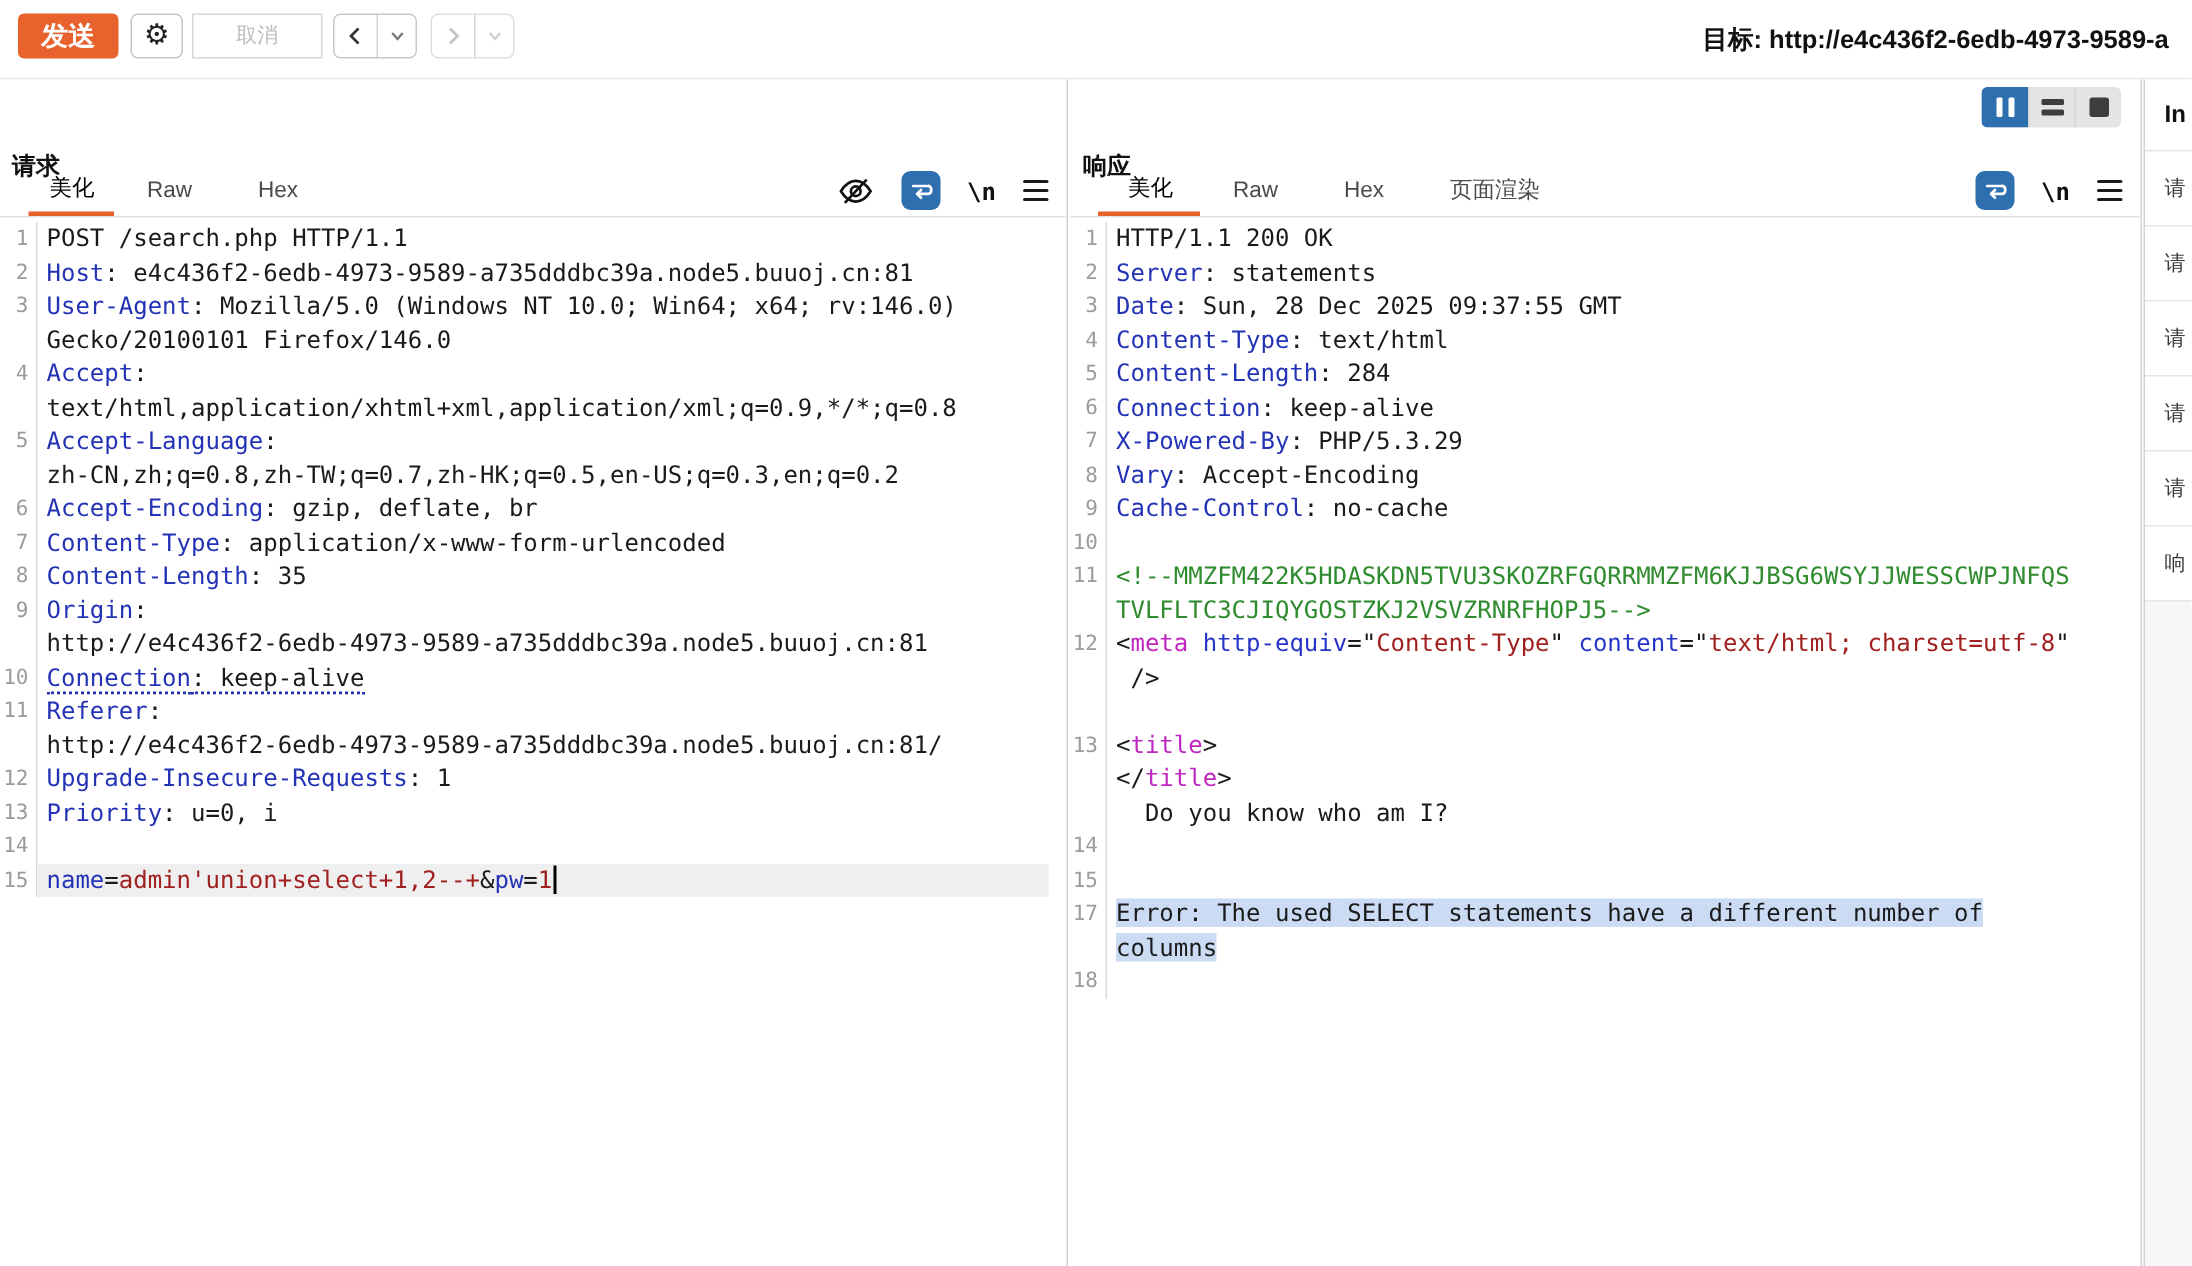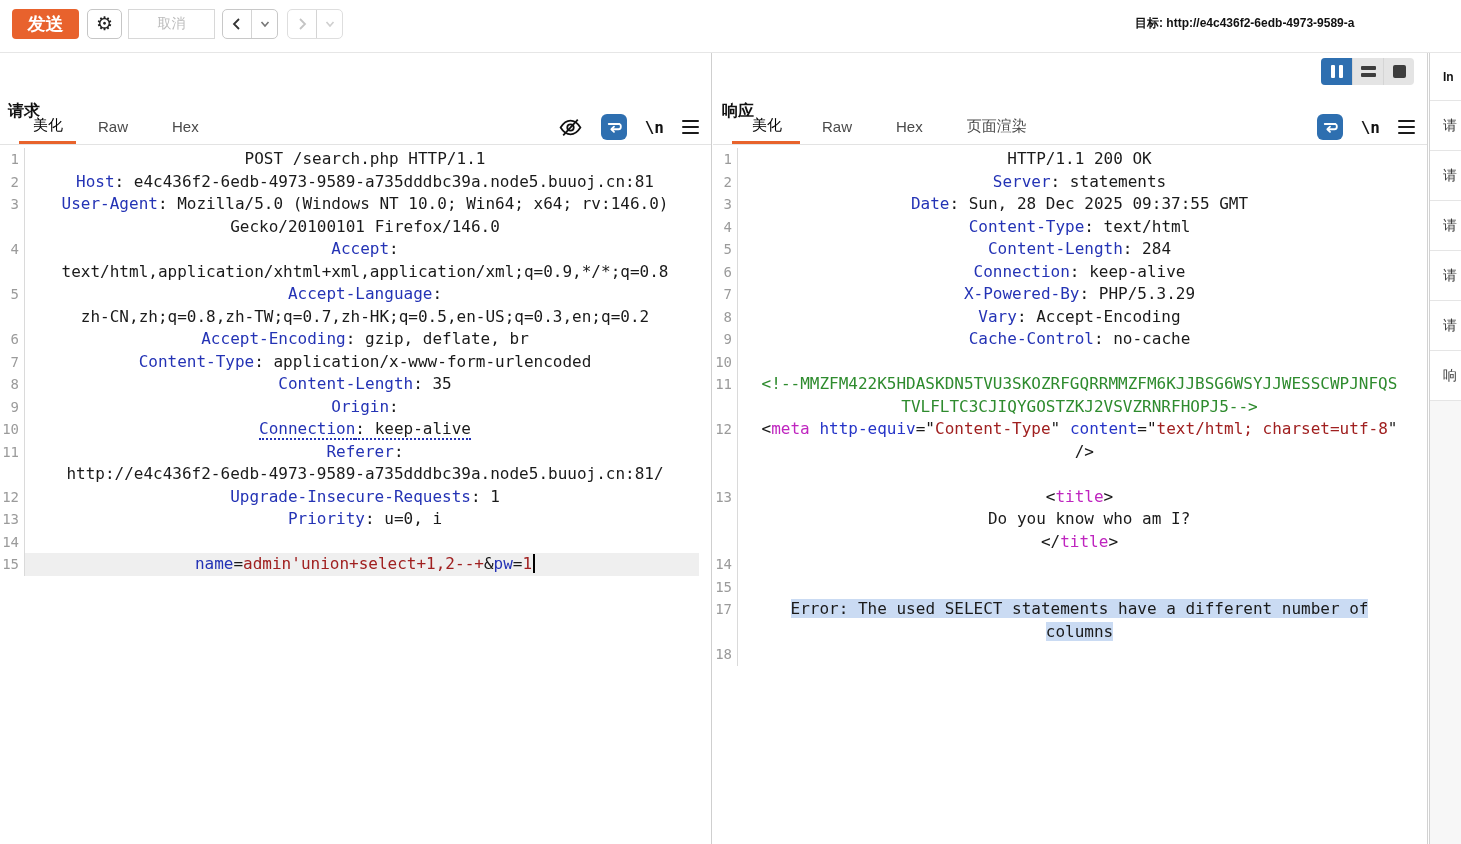--- a/index.html
+++ b/index.html
@@ -18,21 +18,21 @@
               background:#fff; border:1px solid #d8d8d8; border-radius:0;
               color:#bcbcbc; font-size:14px; cursor:default; }
   .navgrp { position:absolute; top:9px; height:30px; display:flex;
             border:1px solid #c8c8c8; border-radius:5px; overflow:hidden; background:#fff; }
   .navgrp.disabled { border-color:#dedede; }
   .navgrp .seg { width:28px; height:100%; display:flex; align-items:center; justify-content:center; cursor:pointer; }
   .navgrp .seg + .seg { border-left:1px solid #d4d4d4; width:26px; }
   .navgrp.disabled .seg { cursor:default; }
   .grp-back { left:222px; }
   .grp-fwd  { left:287px; }
-  .target { position:absolute; left:1135px; top:15px; font-size:12px; font-weight:bold;
+  .target { position:absolute; left:1135px; top:15px; font-size:17px; font-weight:bold;
             white-space:nowrap; color:#111; }
 
   
   .panes { position:absolute; left:0; top:52px; width:1461px; bottom:0; border-top:1px solid #e6e6e6; }
   .pane { position:absolute; top:0; bottom:0; background:#fff; }
   .pane-req { left:0; width:712px; border-right:1px solid #cfcfcf; }
   .pane-res { left:713px; width:715px; border-right:1px solid #d2d2d2; }
 
   .pane-title { position:absolute; top:32px; left:8px; font-size:16px; font-weight:bold; color:#111;margin-top:16px; }
   .pane-res .pane-title { left:9px; }
@@ -62,40 +62,40 @@
   .lay .hbars { display:flex; flex-direction:column; gap:3px; }
   .lay .hbar { width:15px; height:4px; background:#3d3d3d; border-radius:1px; }
   .lay .sq { width:13px; height:13px; background:#3d3d3d; border-radius:2px; }
 
   
   .editor { position:absolute; left:0; right:0; top:95px; bottom:0; overflow:hidden;
             font-family:"DejaVu Sans Mono", monospace; font-size:16px; }
   .row { display:flex; height:22.5px; line-height:22.5px; white-space:pre; }
   .gut { flex:0 0 25px; text-align:right; padding-right:5px; color:#9b9b9b;
          font-size:14px; border-right:1px solid #dadada; }
-  .code { flex:1 1 auto; padding-left:6px; margin-right:12px; overflow:hidden;text-align:center; }
+  .code { flex:1 1 auto; padding-left:6px; margin-right:12px; overflow:hidden; }
   .code.cur { background:#efefef; }
   .p { color:#1a1a1a; }
   .k { color:#2433b5; }
   .b { color:#2433b5; }
   .a { color:#2635c8; }
   .r { color:#a02020; }
   .s { color:#a02020; }
   .c { color:#2e8b2e; }
   .t { color:#bf25bf; }
   .u { border-bottom:2px dotted #2433b5; }
   .sel { background:#cadbf3; }
   .caret { display:inline-block; width:2px; height:19px; background:#000;
            vertical-align:text-bottom; margin-left:1px; }
 
   
   .inspector { position:absolute; left:1429px; top:0; right:0; bottom:0;
                border-left:1px solid #d2d2d2; background:#fff; display:flex; flex-direction:column; }
   .insp-title { height:47px; display:flex; align-items:center; padding-left:13px;
-                font-size:12px; font-weight:bold; color:#111; white-space:nowrap; }
+                font-size:16px; font-weight:bold; color:#111; white-space:nowrap; }
   .insp-row { height:50px; flex:0 0 50px; display:flex; align-items:center; padding-left:13px;
               font-size:14px; color:#3c3c3c; border-top:1px solid #e5e5e5; white-space:nowrap; cursor:pointer; }
   .insp-fill { flex:1 1 auto; background:#f7f7f7; border-top:1px solid #e5e5e5; }
 </style>
 </head>
 <body>
 
 <div class="toolbar">
   <button class="btn-send">发送</button>
   <button class="btn-gear">
@@ -171,20 +171,21 @@
         <div class="row"><span class="gut">3</span><span class="code"><span class="k">User-Agent</span><span class="p">: Mozilla/5.0 (Windows NT 10.0; Win64; x64; rv:146.0)</span></span></div>
         <div class="row"><span class="gut"></span><span class="code"><span class="p">Gecko/20100101 Firefox/146.0</span></span></div>
         <div class="row"><span class="gut">4</span><span class="code"><span class="k">Accept</span><span class="p">:</span></span></div>
         <div class="row"><span class="gut"></span><span class="code"><span class="p">text/html,application/xhtml+xml,application/xml;q=0.9,*/*;q=0.8</span></span></div>
         <div class="row"><span class="gut">5</span><span class="code"><span class="k">Accept-Language</span><span class="p">:</span></span></div>
         <div class="row"><span class="gut"></span><span class="code"><span class="p">zh-CN,zh;q=0.8,zh-TW;q=0.7,zh-HK;q=0.5,en-US;q=0.3,en;q=0.2</span></span></div>
         <div class="row"><span class="gut">6</span><span class="code"><span class="k">Accept-Encoding</span><span class="p">: gzip, deflate, br</span></span></div>
         <div class="row"><span class="gut">7</span><span class="code"><span class="k">Content-Type</span><span class="p">: application/x-www-form-urlencoded</span></span></div>
         <div class="row"><span class="gut">8</span><span class="code"><span class="k">Content-Length</span><span class="p">: 35</span></span></div>
         <div class="row"><span class="gut">9</span><span class="code"><span class="k">Origin</span><span class="p">:</span></span></div>
+        <div class="row"><span class="gut"></span><span class="code"><span class="p">http://e4c436f2-6edb-4973-9589-a735dddbc39a.node5.buuoj.cn:81</span></span></div>
         <div class="row"><span class="gut">10</span><span class="code"><span class="k u">Connection</span><span class="p u">: keep-alive</span></span></div>
         <div class="row"><span class="gut">11</span><span class="code"><span class="k">Referer</span><span class="p">:</span></span></div>
         <div class="row"><span class="gut"></span><span class="code"><span class="p">http://e4c436f2-6edb-4973-9589-a735dddbc39a.node5.buuoj.cn:81/</span></span></div>
         <div class="row"><span class="gut">12</span><span class="code"><span class="k">Upgrade-Insecure-Requests</span><span class="p">: 1</span></span></div>
         <div class="row"><span class="gut">13</span><span class="code"><span class="k">Priority</span><span class="p">: u=0, i</span></span></div>
         <div class="row"><span class="gut">14</span><span class="code"></span></div>
         <div class="row"><span class="gut">15</span><span class="code cur"><span class="b">name</span><span class="p">=</span><span class="r">admin'union+select+1,2--+</span><span class="p">&amp;</span><span class="b">pw</span><span class="p">=</span><span class="r">1</span><span class="caret"></span></span></div>
       </div>
   </section>
 
@@ -236,22 +237,22 @@
         <div class="row"><span class="gut">7</span><span class="code"><span class="k">X-Powered-By</span><span class="p">: PHP/5.3.29</span></span></div>
         <div class="row"><span class="gut">8</span><span class="code"><span class="k">Vary</span><span class="p">: Accept-Encoding</span></span></div>
         <div class="row"><span class="gut">9</span><span class="code"><span class="k">Cache-Control</span><span class="p">: no-cache</span></span></div>
         <div class="row"><span class="gut">10</span><span class="code"></span></div>
         <div class="row"><span class="gut">11</span><span class="code"><span class="c">&lt;!--MMZFM422K5HDASKDN5TVU3SKOZRFGQRRMMZFM6KJJBSG6WSYJJWESSCWPJNFQS</span></span></div>
         <div class="row"><span class="gut"></span><span class="code"><span class="c">TVLFLTC3CJIQYGOSTZKJ2VSVZRNRFHOPJ5--&gt;</span></span></div>
         <div class="row"><span class="gut">12</span><span class="code"><span class="p">&lt;</span><span class="t">meta</span><span class="p"> </span><span class="a">http-equiv</span><span class="p">=</span><span class="p">"</span><span class="s">Content-Type</span><span class="p">"</span><span class="p"> </span><span class="a">content</span><span class="p">=</span><span class="p">"</span><span class="s">text/html; charset=utf-8</span><span class="p">"</span></span></div>
         <div class="row"><span class="gut"></span><span class="code"><span class="p"> /&gt;</span></span></div>
         <div class="row"><span class="gut"></span><span class="code"></span></div>
         <div class="row"><span class="gut">13</span><span class="code"><span class="p">&lt;</span><span class="t">title</span><span class="p">&gt;</span></span></div>
+        <div class="row"><span class="gut"></span><span class="code"><span class="p">&lt;/</span><span class="t">title</span><span class="p">&gt;</span></span></div>
         <div class="row"><span class="gut"></span><span class="code"><span class="p">  Do you know who am I?</span></span></div>
-        <div class="row"><span class="gut"></span><span class="code"><span class="p">&lt;/</span><span class="t">title</span><span class="p">&gt;</span></span></div>
         <div class="row"><span class="gut">14</span><span class="code"></span></div>
         <div class="row"><span class="gut">15</span><span class="code"></span></div>
         <div class="row"><span class="gut">17</span><span class="code"><span class="p sel">Error: The used SELECT statements have a different number of</span></span></div>
         <div class="row"><span class="gut"></span><span class="code"><span class="p sel">columns</span></span></div>
         <div class="row"><span class="gut">18</span><span class="code"></span></div>
       </div>
   </section>
 
   <aside class="inspector">
     <div class="insp-title">In</div>

